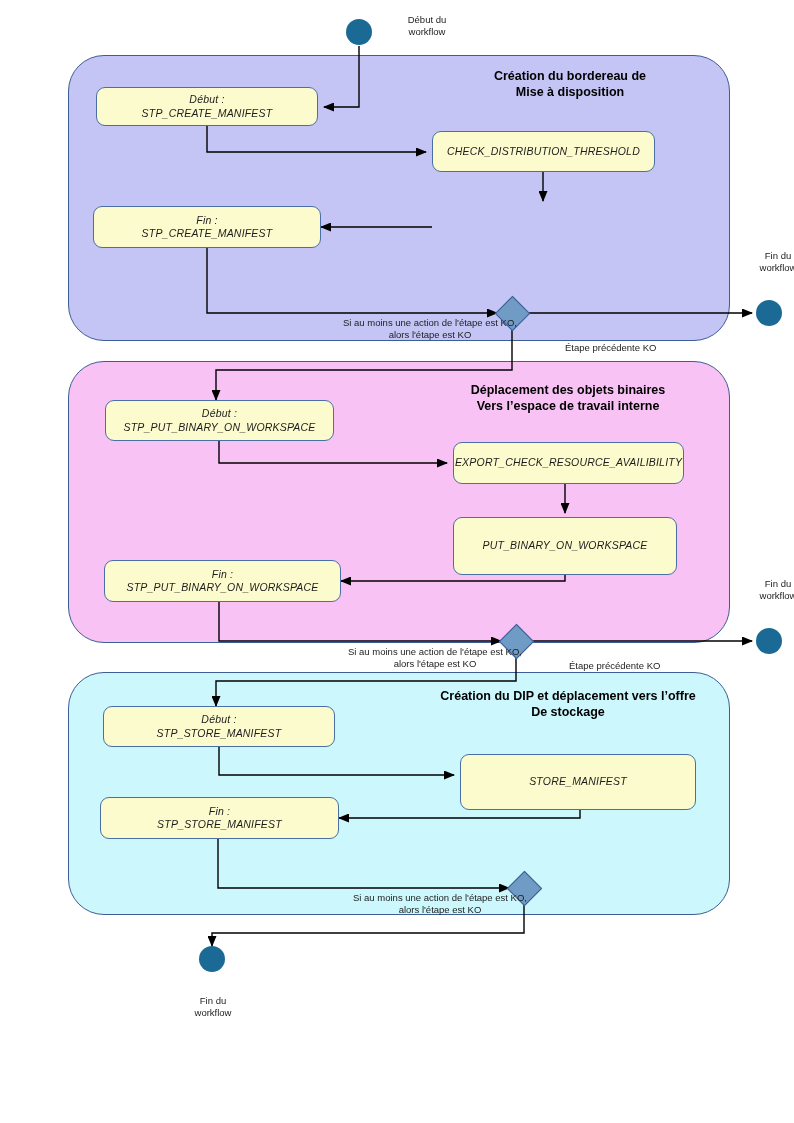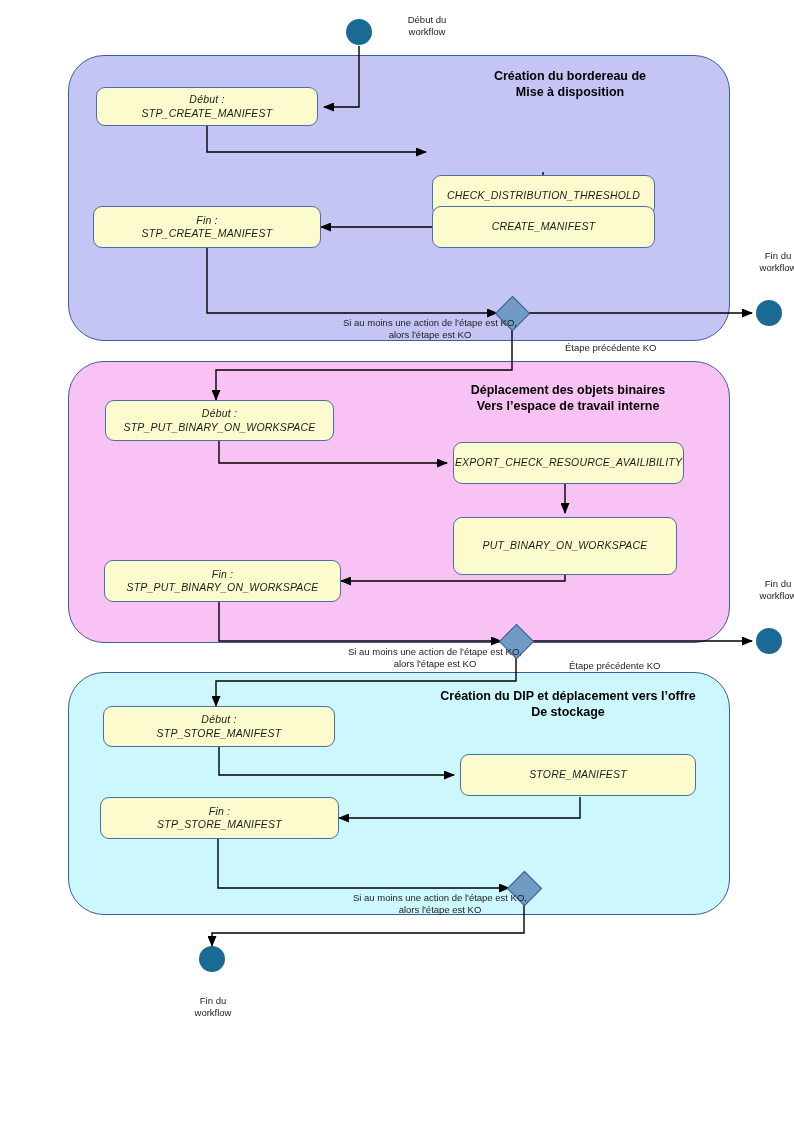--- a/index.html
+++ b/index.html
@@ -151,22 +151,21 @@
 
   <div class="phase-title" style="left:410px; top:382px; width:316px;">Déplacement des objets binaires
 Vers l’espace de travail interne</div>
   <div class="phase-title" style="left:420px; top:68px; width:300px;">Création du bordereau de
 Mise à disposition</div>
   <div class="phase-title" style="left:398px; top:688px; width:340px;">Création du DIP et déplacement vers l’offre
 De stockage</div>
 
   <div class="node" style="left:96px; top:87px; width:222px; height:39px;">Début :
 STP_CREATE_MANIFEST</div>
-  <div class="node" style="left:432px; top:131px; width:223px; height:41px;margin-top:44px;">CHECK_DISTRIBUTION_THRESHOLD</div>
-  <div class="node" style="left:432px; top:206px; width:223px; height:42px;">CREATE_MANIFEST</div>
+  <div class="node" style="left:432px; top:131px; width:223px; height:41px;">CHECK_DISTRIBUTION_THRESHOLD</div>
   <div class="node" style="left:93px; top:206px; width:228px; height:42px;">Fin :
 STP_CREATE_MANIFEST</div>
 
   <div class="diamond" style="left:500px; top:301px;"></div>
   <div class="edge-label" style="left:280px; top:273px; width:300px;">Si au moins une action de l'étape est KO,
 alors l'étape est KO</div>
   <div class="edge-label" style="left:565px; top:298px; width:160px; text-align:left;">Étape précédente KO</div>
 
   <div class="node" style="left:105px; top:400px; width:229px; height:41px;">Début :
 STP_PUT_BINARY_ON_WORKSPACE</div>
@@ -175,21 +174,21 @@
   <div class="node" style="left:104px; top:560px; width:237px; height:42px;">Fin :
 STP_PUT_BINARY_ON_WORKSPACE</div>
 
   <div class="diamond" style="left:504px; top:629px;"></div>
   <div class="edge-label" style="left:285px; top:602px; width:300px;">Si au moins une action de l'étape est KO,
 alors l'étape est KO</div>
   <div class="edge-label" style="left:569px; top:616px; width:160px; text-align:left;">Étape précédente KO</div>
 
   <div class="node" style="left:103px; top:706px; width:232px; height:41px;">Début :
 STP_STORE_MANIFEST</div>
-  <div class="node" style="left:460px; top:754px; width:236px; height:42px;">STORE_MANIFEST</div>
+  <div class="node" style="left:460px; top:754px; width:236px; height:56px;">STORE_MANIFEST</div>
   <div class="node" style="left:100px; top:797px; width:239px; height:42px;">Fin :
 STP_STORE_MANIFEST</div>
 
   <div class="diamond" style="left:512px; top:876px;"></div>
   <div class="edge-label" style="left:290px; top:848px; width:300px;">Si au moins une action de l'étape est KO,
 alors l'étape est KO</div>
 
   <div class="endpoint" style="left:346px; top:19px;"></div>
   <div class="endpoint-label" style="left:382px; top:14px; width:90px;">Début du
 workflow</div>

